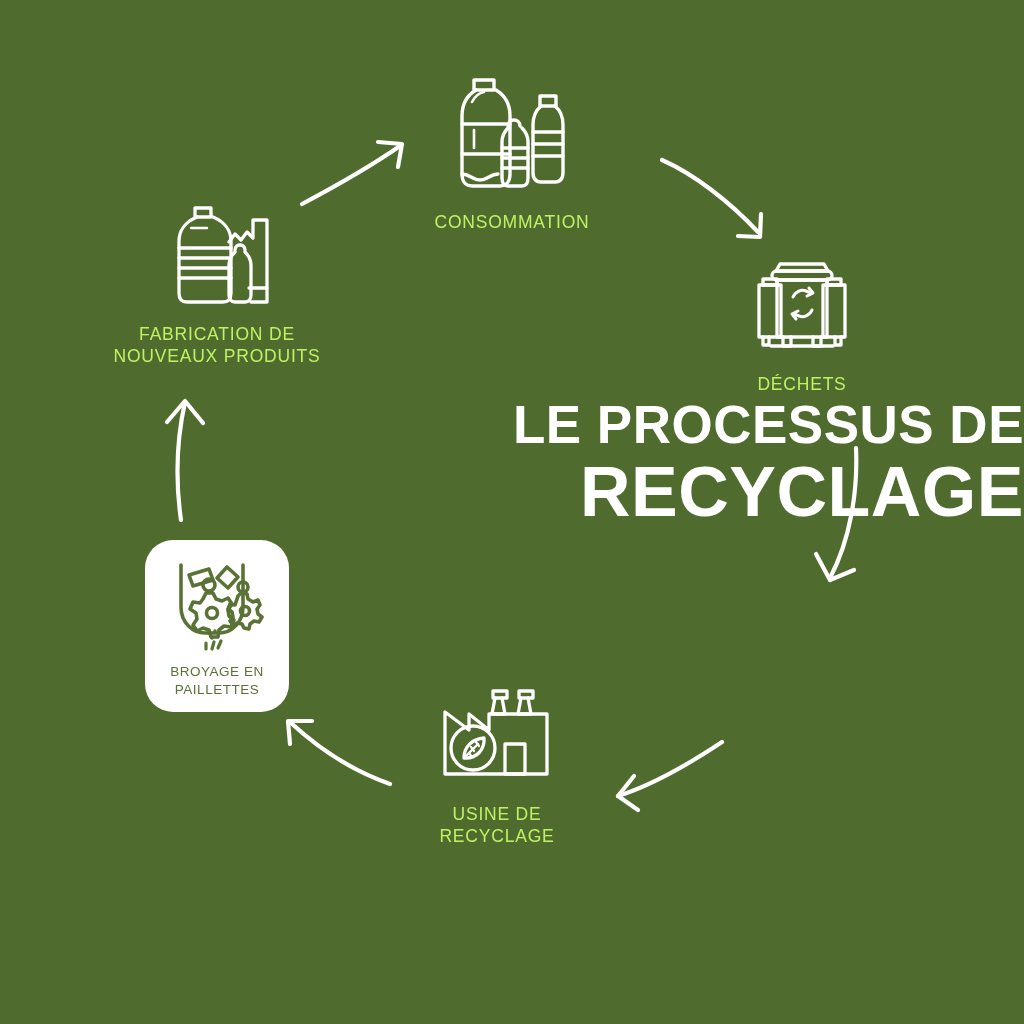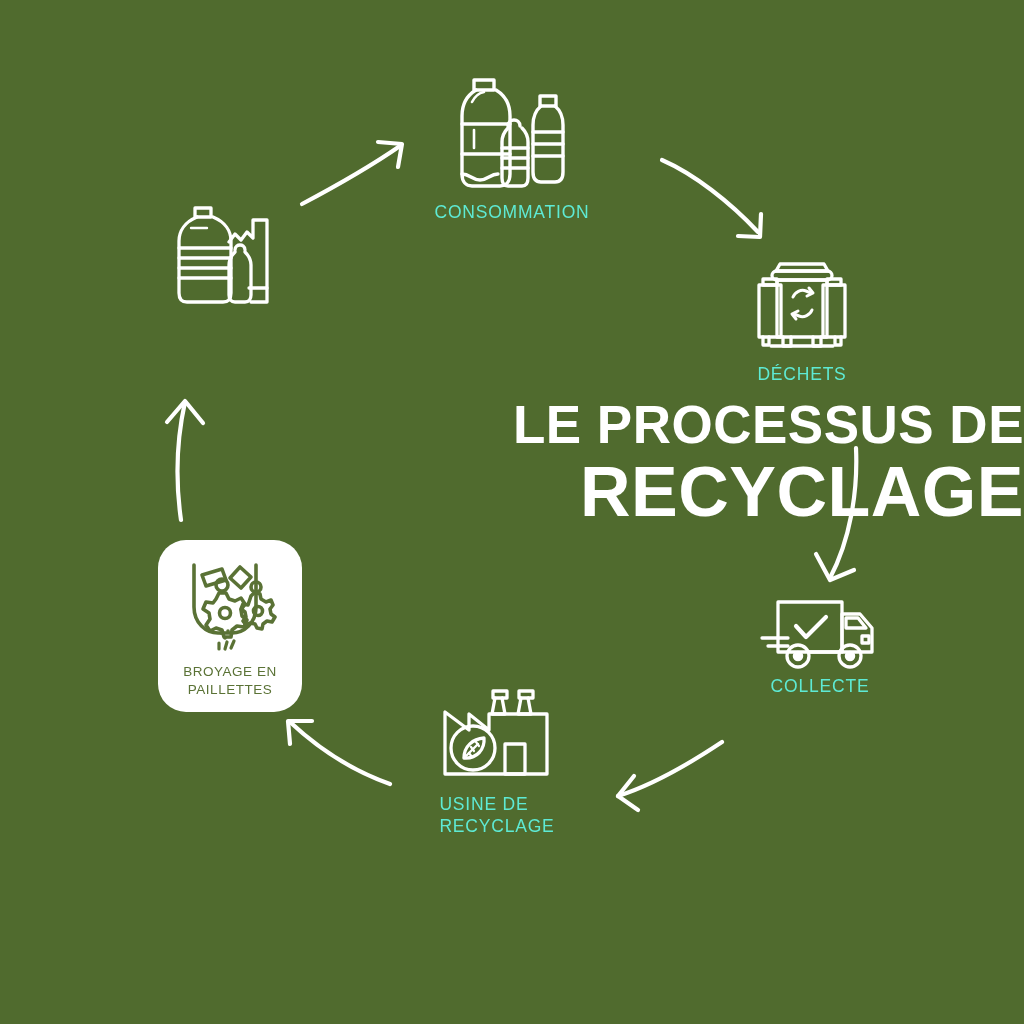--- a/index.html
+++ b/index.html
@@ -51,40 +51,41 @@
     display: flex;
     flex-direction: column;
     align-items: center;
     justify-content: flex-start;
   }
   .node .node-icon {
     display: block;
     line-height: 0;
   }
   .node .node-label {
-    color: #5eead4;
+    margin-top: 10px;
+    color: #bef264;
     font-size: 17.5px;
     font-weight: 400;
     letter-spacing: 0.8px;
-    text-align: left;
+    text-align: center;
     line-height: 1.25;
     white-space: pre-line;
   }
 
   
   #node-consommation { left: 412px; top: 62px;  width: 200px; }
   #node-dechets      { left: 722px; top: 252px; width: 160px; }
   #node-collecte     { left: 740px; top: 592px; width: 160px; }
   #node-usine        { left: 412px; top: 676px; width: 170px; }
   #node-fabrication  { left: 92px;  top: 202px; width: 250px; }
 
   
   #node-broyage {
     position: absolute;
-    left: 158px;
+    left: 145px;
     top: 540px;
     width: 144px;
     height: 172px;
     background: #FFFFFF;
     border-radius: 28px;
     display: flex;
     flex-direction: column;
     align-items: center;
     justify-content: center;
     box-sizing: border-box;
@@ -174,45 +175,20 @@
 
         <path d="M50 45 c2 -5 8 -8 13 -6 l5 2" stroke-width="3"></path>
         <path d="M66 36 l4 5 l-6 3" stroke-width="3"></path>
         <path d="M69 58 c-2 5 -8 8 -13 6 l-5 -2" stroke-width="3"></path>
         <path d="M53 67 l-4 -5 l6 -3" stroke-width="3"></path>
       </svg>
     </span>
     <span class="node-label">DÉCHETS</span>
   </div>
 
-  <div class="node" id="node-collecte">
-    <span class="node-icon">
-      <svg width="124" height="84" viewBox="0 0 124 84" fill="none" stroke="#FFFFFF" stroke-width="3.3" stroke-linecap="round" stroke-linejoin="round">
-
-        <path d="M20 10 h64 v50 h-64 z"></path>
-
-        <path d="M84 22 h18 l12 14 v24 h-30 z"></path>
-        <path d="M88 26 h12 l8 10 h-20 z"></path>
-        <path d="M104 44 h7 v7 h-7 z"></path>
-
-        <circle cx="40" cy="64" r="11"></circle>
-        <circle cx="40" cy="64" r="3.6" fill="#FFFFFF"></circle>
-        <circle cx="92" cy="64" r="11"></circle>
-        <circle cx="92" cy="64" r="3.6" fill="#FFFFFF"></circle>
-
-        <path d="M51 60 h30"></path>
-
-        <path d="M4 46 h26"></path>
-        <path d="M10 54 h20"></path>
-
-        <path d="M38 34 l10 11 l20 -20" stroke-width="4.2"></path>
-      </svg>
-    </span>
-    <span class="node-label">COLLECTE</span>
-  </div>
 
   <div class="node" id="node-usine">
     <span class="node-icon">
       <svg width="120" height="118" viewBox="0 0 120 118" fill="none" stroke="#FFFFFF" stroke-width="3.3" stroke-linecap="round" stroke-linejoin="round">
 
         <path d="M56 15 h14 v7 h-14 z"></path>
         <path d="M58 22 l-3 16 h13 l-3 -16"></path>
         <path d="M82 15 h14 v7 h-14 z"></path>
         <path d="M84 22 l-3 16 h13 l-3 -16"></path>
 
@@ -273,20 +249,22 @@
         <path d="M22 66 h52"></path>
         <path d="M22 76 h52"></path>
 
         <path d="M78 48 c0 -4 3 -5 5 -5 c2 0 5 1 5 5"></path>
         <path d="M78 50 c-4 4 -6 8 -6 13 v30 c0 4 2 7 6 7 h10 c4 0 6 -3 6 -7 v-30 c0 -5 -2 -9 -6 -13"></path>
 
         <path d="M72 40 l6 -8 l6 6 l6 -8 l6 6 l0 -18 h14 v82 h-16"></path>
         <path d="M92 86 h18"></path>
       </svg>
     </span>
+    <span class="node-label">FABRICATION DE
+NOUVEAUX PRODUITS</span>
   </div>
 
   <div class="arrow" id="arrow-fab-cons">
     <svg width="120" height="82" viewBox="0 0 120 82" fill="none" stroke="#FFFFFF" stroke-width="4.2" stroke-linecap="round" stroke-linejoin="round">
       <path d="M6 76 C40 58 78 36 104 18"></path>
       <path d="M82 14 l24 2 l-4 23"></path>
     </svg>
   </div>
 
   <div class="arrow" id="arrow-cons-dec">

